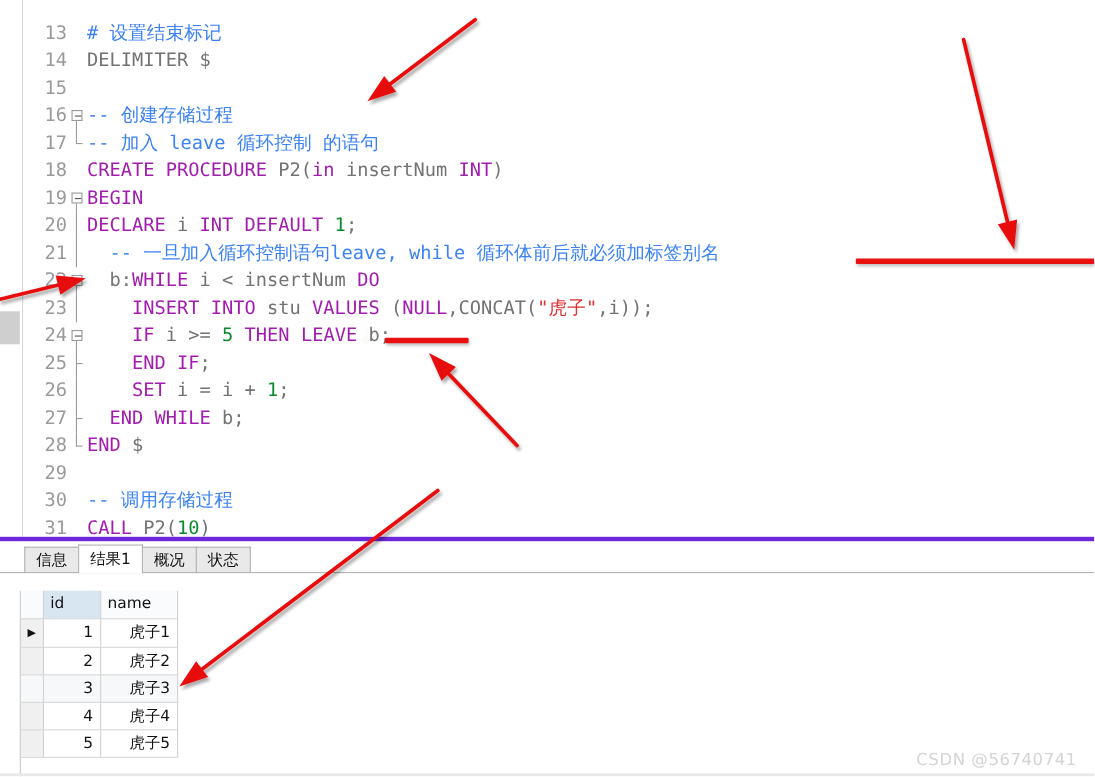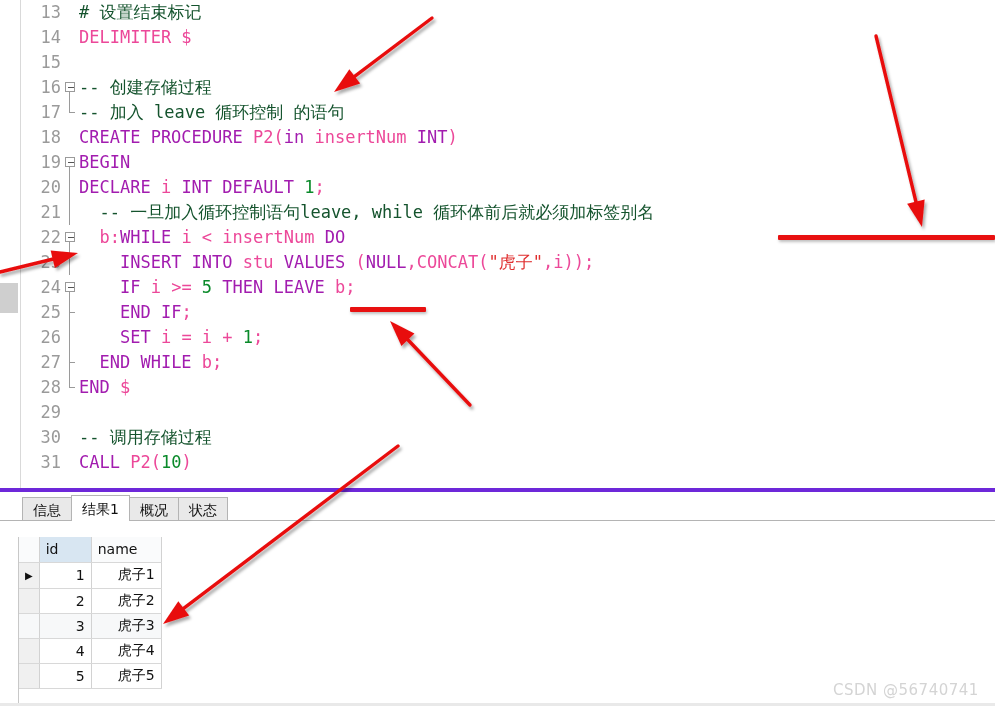--- a/index.html
+++ b/index.html
@@ -21,21 +21,21 @@
     position:absolute;left:0;top:0;width:18px;height:488px;background:#ffffff;
   }
   .scroll-thumb{
     position:absolute;left:0;top:283px;width:18px;height:30px;
     background:#cfcfcf;
   }
   .gutter-line{
     position:absolute;left:20px;top:0;width:1px;height:488px;background:#d9d9d9;
   }
   .code-area{
-    position:absolute;left:21px;top:0;right:0;height:488px;
+    position:absolute;left:21px;top:18px;right:0;height:488px;
     font-family:"DejaVu Sans Mono","Liberation Mono",monospace;
     font-size:17px;
     line-height:25px;
     white-space:pre;
   }
   .row{
     position:relative;height:25px;line-height:25px;
     display:flex;align-items:center;
   }
   .ln{
@@ -67,22 +67,22 @@
   }
   .foldend::after{
     content:"";position:absolute;left:0px;top:12px;width:6px;height:1px;background:#9a9a9a;
   }
   .codetext{flex:1 1 auto;white-space:pre;}
 
   
   .kw{color:#a21caf;}
   .num{color:#0a8a2a;}
   .str{color:#e03030;}
-  .plain{color:#ec4899;}
-  .cmt-cjk{color:#14532d;}
+  .plain{color:#737373;}
+  .cmt-cjk{color:#3b82f6;}
 
   
   .bottom-panel{
     position:absolute;left:0;top:488px;width:995px;height:218px;
     background:#ffffff;border-top:4px solid #6d28d9;
   }
   .tabs{
     position:absolute;left:22px;top:4px;height:25px;display:flex;align-items:flex-end;
   }
   .tab{

